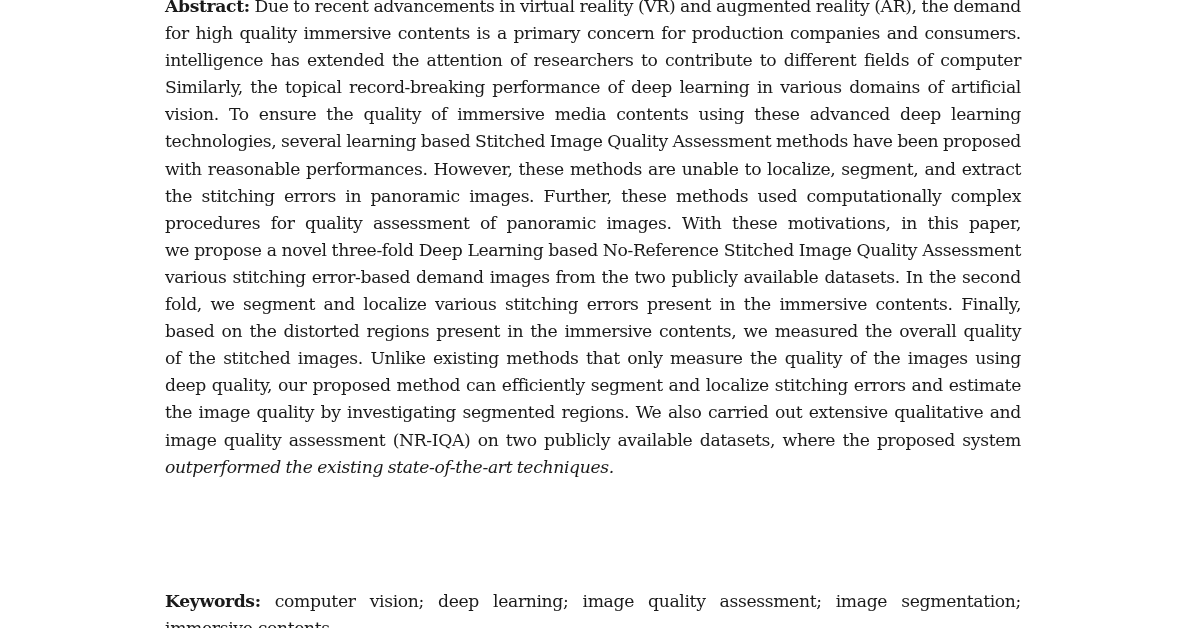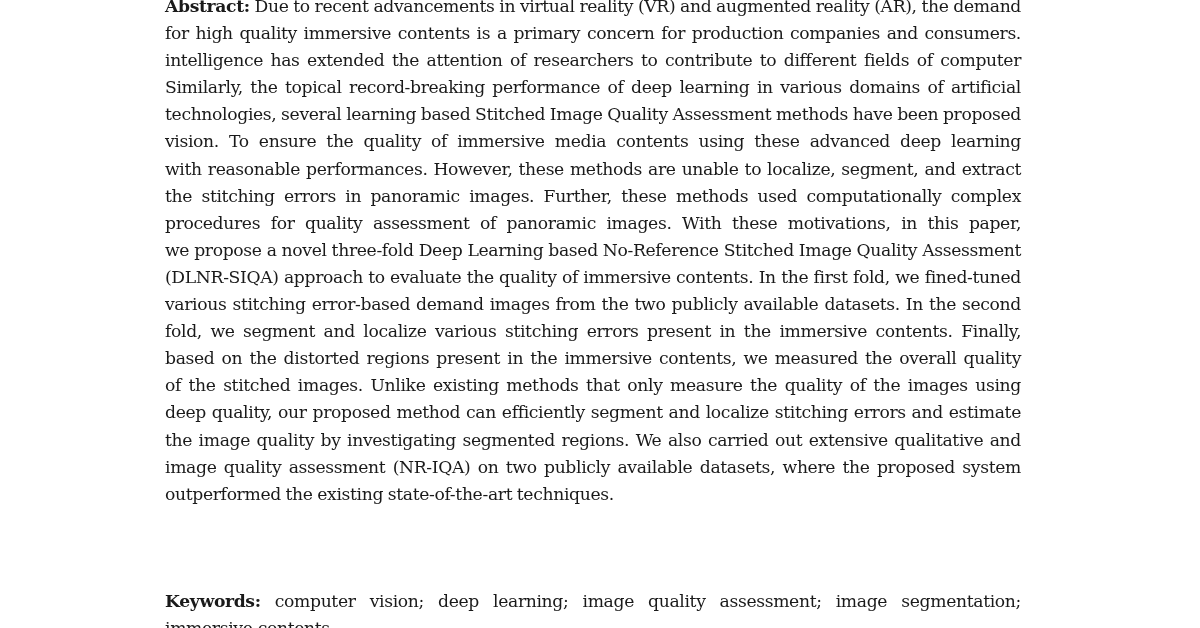--- a/index.html
+++ b/index.html
@@ -8,45 +8,44 @@
     background: #ffffff; color: #1a1a1a;
     font-family: "DejaVu Serif", "Liberation Serif", serif;
   }
   .page { position: relative; width: 1092px; height: 628px; }
   .abstract {
     position: absolute; left: 165px; top: -7px; width: 856px;
     font-size: 17.2px; line-height: 27.1px;
     text-align: justify; letter-spacing: -0.35px; word-spacing: -0.5px;
   }
   .abstract .line { display: block; white-space: nowrap; text-align-last: justify; text-align: justify; }
-  .abstract .line.last { text-align-last: left; }
+  .abstract .line.last { text-align-last: left; font-style: italic; }
   .label { font-weight: bold; }
   .keywords {
     position: absolute; left: 165px; top: 588px; width: 856px;
     font-size: 17.2px; line-height: 27.1px; letter-spacing: -0.35px;
   }
   .keywords .line { display: block; white-space: nowrap; text-align: justify; text-align-last: justify; }
   .keywords .line.last { text-align-last: left; }
 </style>
 </head>
 <body>
 
 <div class="page">
   <div class="abstract">
     <span class="line"><span class="label">Abstract:</span><span> Due to recent advancements in virtual reality (VR) and augmented reality (AR), the demand</span></span>
     <span class="line">for high quality immersive contents is a primary concern for production companies and consumers.</span>
     <span class="line">intelligence has extended the attention of researchers to contribute to different fields of computer</span>
     <span class="line">Similarly, the topical record-breaking performance of deep learning in various domains of artificial</span>
+    <span class="line">vision.  To ensure the quality of immersive media contents using these advanced deep learning</span>
     <span class="line">technologies, several learning based Stitched Image Quality Assessment methods have been proposed</span>
-    <span class="line">vision.  To ensure the quality of immersive media contents using these advanced deep learning</span>
     <span class="line">with reasonable performances. However, these methods are unable to localize, segment, and extract</span>
     <span class="line">the stitching errors in panoramic images. Further, these methods used computationally complex</span>
     <span class="line">procedures for quality assessment of panoramic images.  With these motivations, in this paper,</span>
     <span class="line">we propose a novel three-fold Deep Learning based No-Reference Stitched Image Quality Assessment</span>
-    <span class="line">(DLNR-SIQA) approach to evaluate the quality of immersive contents. In the first fold, we fined-tuned</span>
     <span class="line">various stitching error-based demand images from the two publicly available datasets. In the second</span>
     <span class="line">fold, we segment and localize various stitching errors present in the immersive contents. Finally,</span>
     <span class="line">based on the distorted regions present in the immersive contents, we measured the overall quality</span>
     <span class="line">of the stitched images. Unlike existing methods that only measure the quality of the images using</span>
     <span class="line">deep quality, our proposed method can efficiently segment and localize stitching errors and estimate</span>
     <span class="line">the image quality by investigating segmented regions. We also carried out extensive qualitative and</span>
     <span class="line">image quality assessment (NR-IQA) on two publicly available datasets, where the proposed system</span>
     <span class="line last">outperformed the existing state-of-the-art techniques.</span>
   </div>
 

